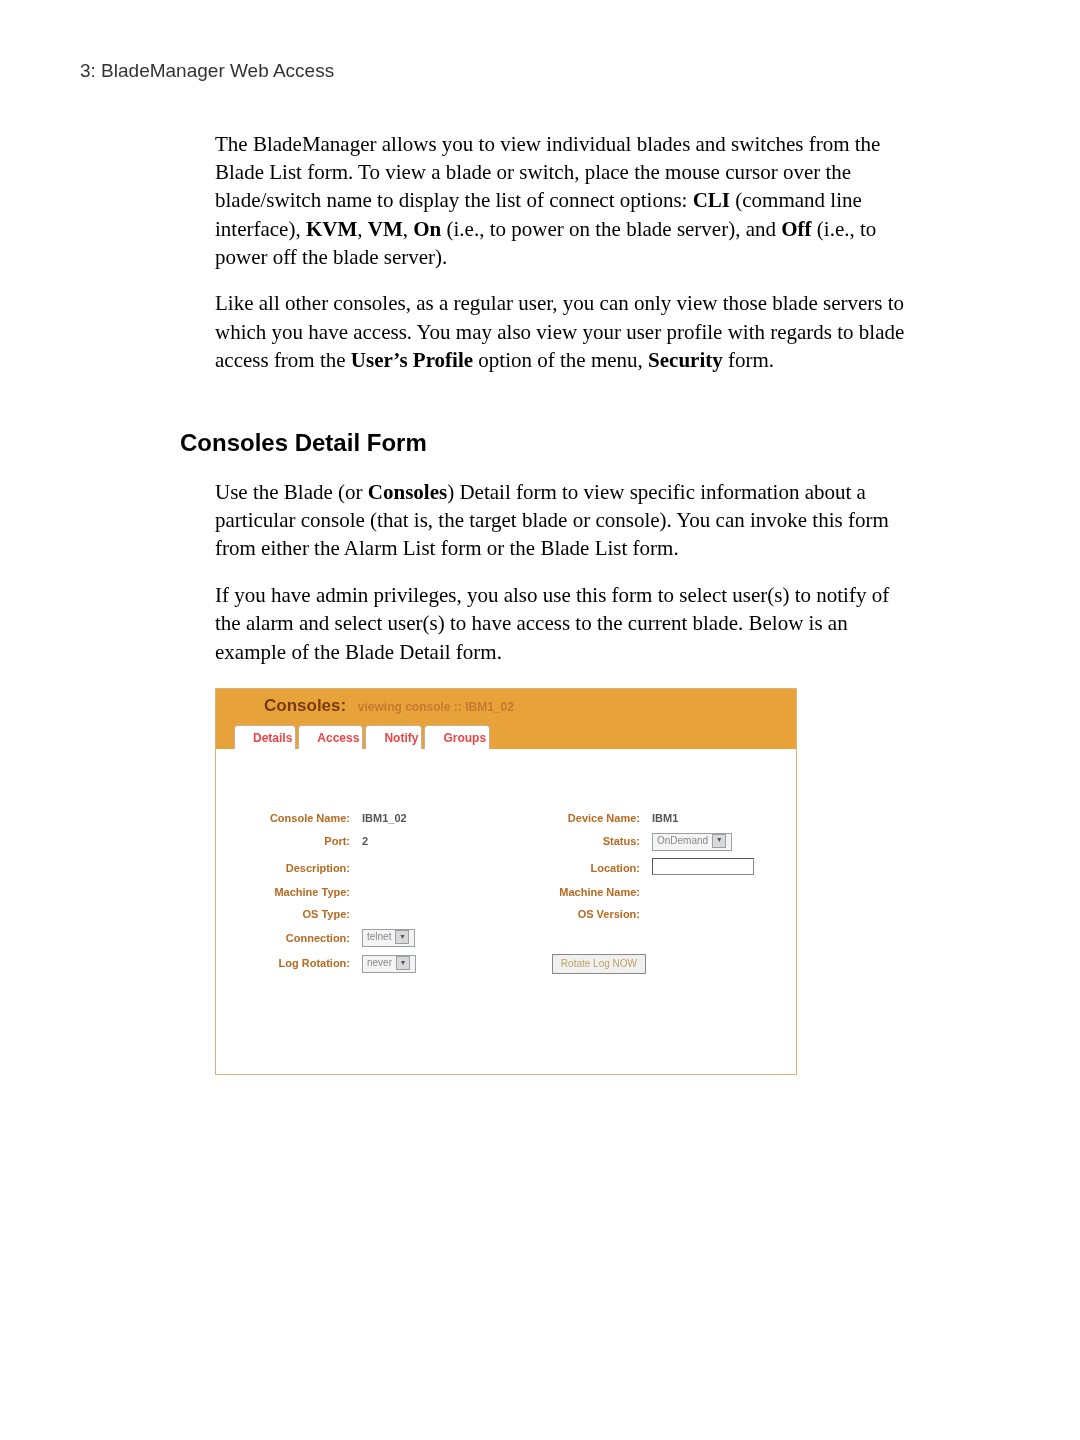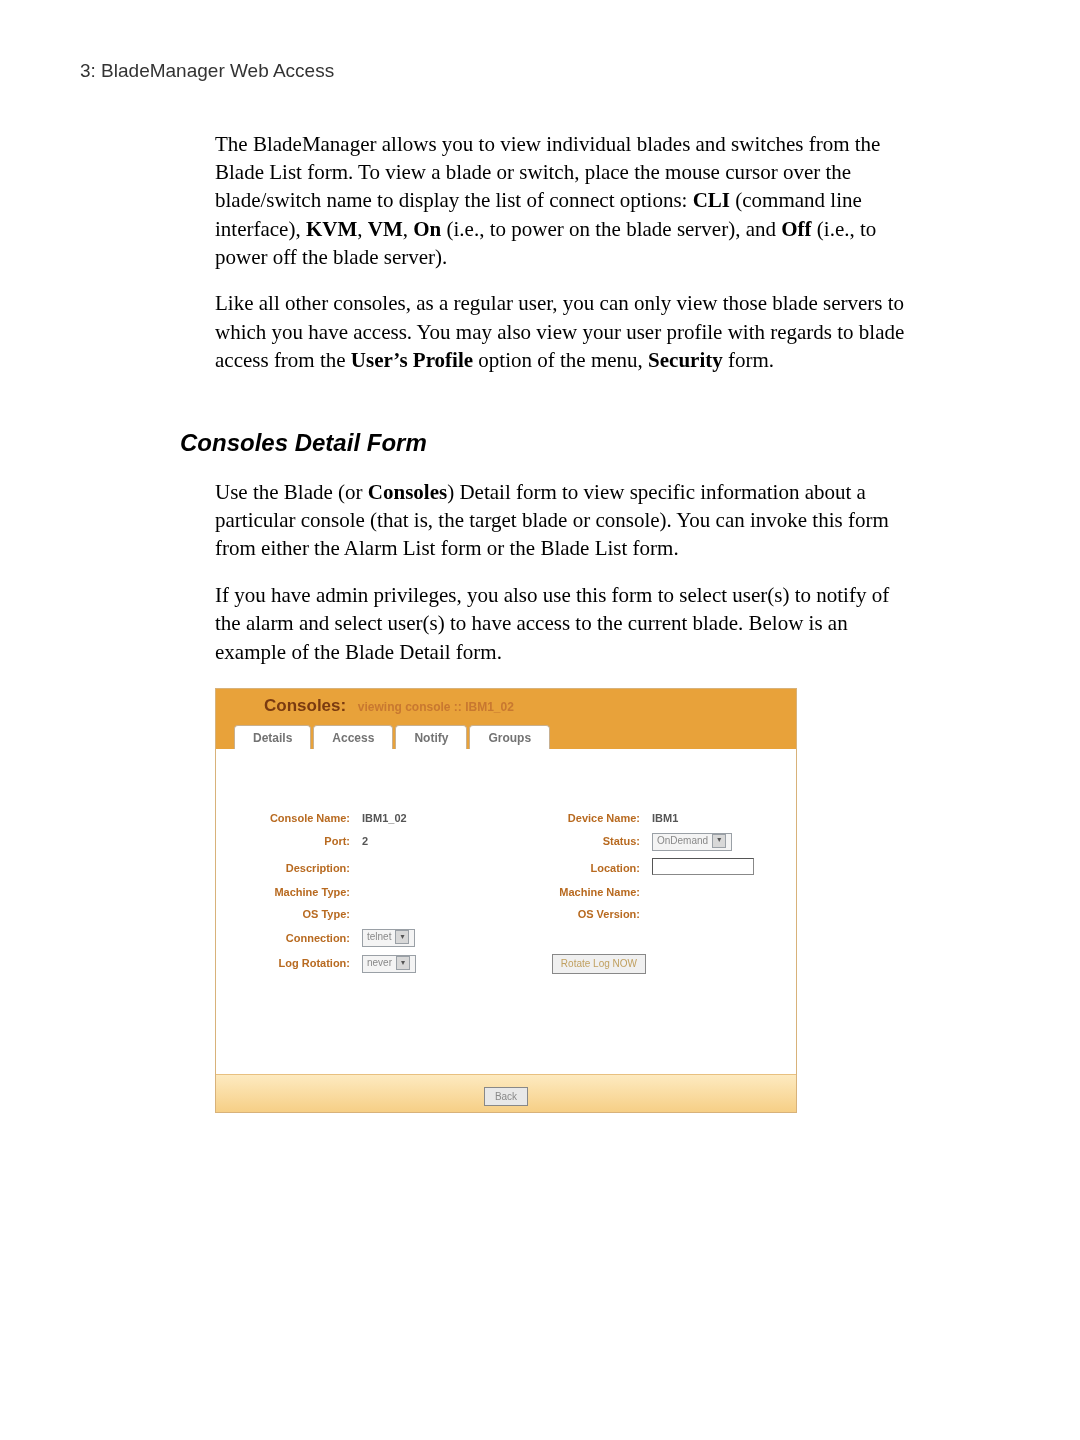--- a/index.html
+++ b/index.html
@@ -32,21 +32,20 @@
   }
   .para {
     margin: 0 0 18px 0;
   }
   .bold { font-weight: bold; }
   .section-head {
     font-family: Arial, Helvetica, sans-serif;
     font-weight: bold;
     font-size: 24px;
     margin: 53px 0 18px 100px;
-    font-style: italic;
   }
   
   .figure {
     margin: 22px 0 0 135px;
     width: 580px;
     border: 1px solid #d8b27a;
     background: #ffffff;
   }
   .fig-titlebar {
     background: #e8a23a;
@@ -71,26 +70,26 @@
     background: #e8a23a;
     padding: 0 0 0 18px;
     display: flex;
     align-items: flex-end;
     height: 25px;
   }
   .tab {
     font-family: Arial, Helvetica, sans-serif;
     font-size: 12px;
     font-weight: bold;
-    color: #737373;
+    color: #ef4444;
     background: #ffffff;
     border: 1px solid #c8b090;
     border-bottom: none;
     border-radius: 4px 4px 0 0;
-    padding: 4px 18px 3px 18px;
+    padding: 4px 3px 3px 18px;
     margin-right: 2px;
   }
   .tab-strip-bg {
     flex: 1;
     height: 100%;
   }
   .form-area {
     background: #ffffff;
     padding: 30px 16px 10px 16px;
     min-height: 260px;
@@ -274,19 +273,16 @@
         </div>
         <div style="text-align:right;padding-right:6px;">
           <span class="btn rotate">Rotate Log NOW</span>
         </div>
         <div></div>
 
       </div>
       <div style="height:90px"></div>
     </div>
 
-    <div class="back-bar">
-      <span class="btn">Back</span>
-    </div>
   </div>
 
 
 </div>
 
 </body></html>

